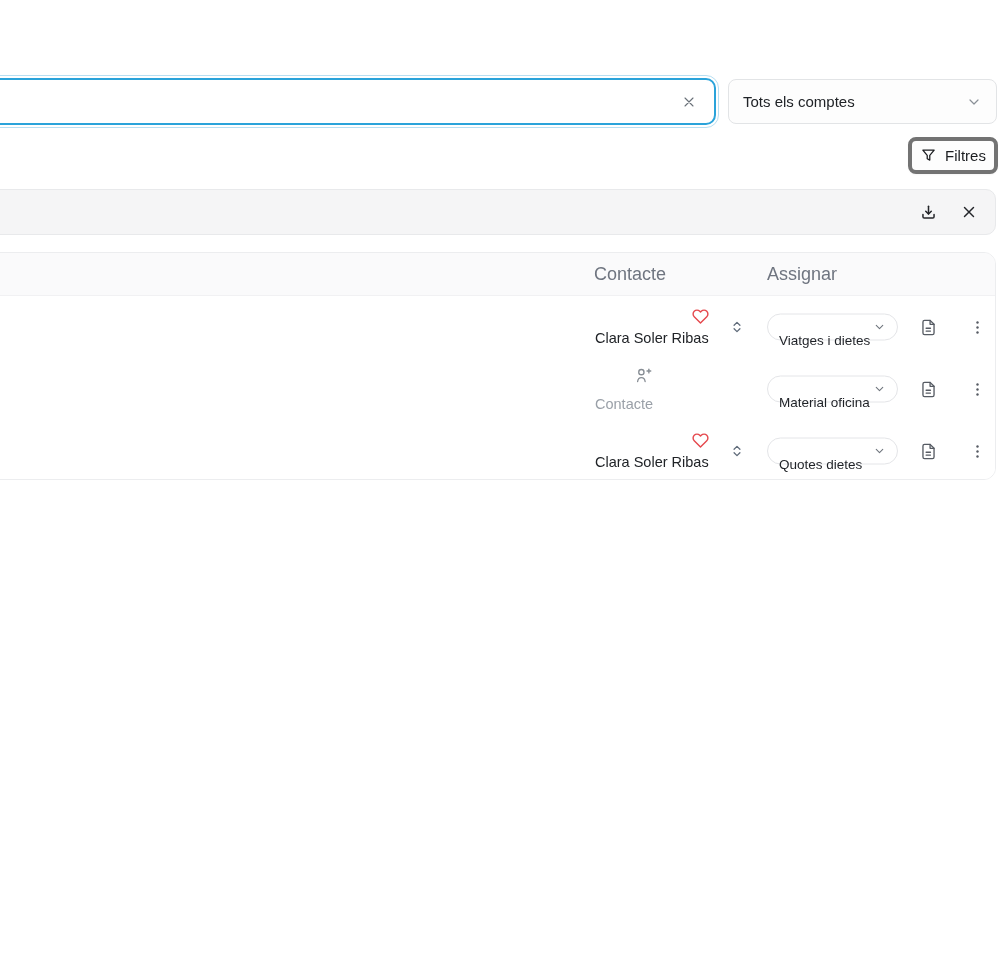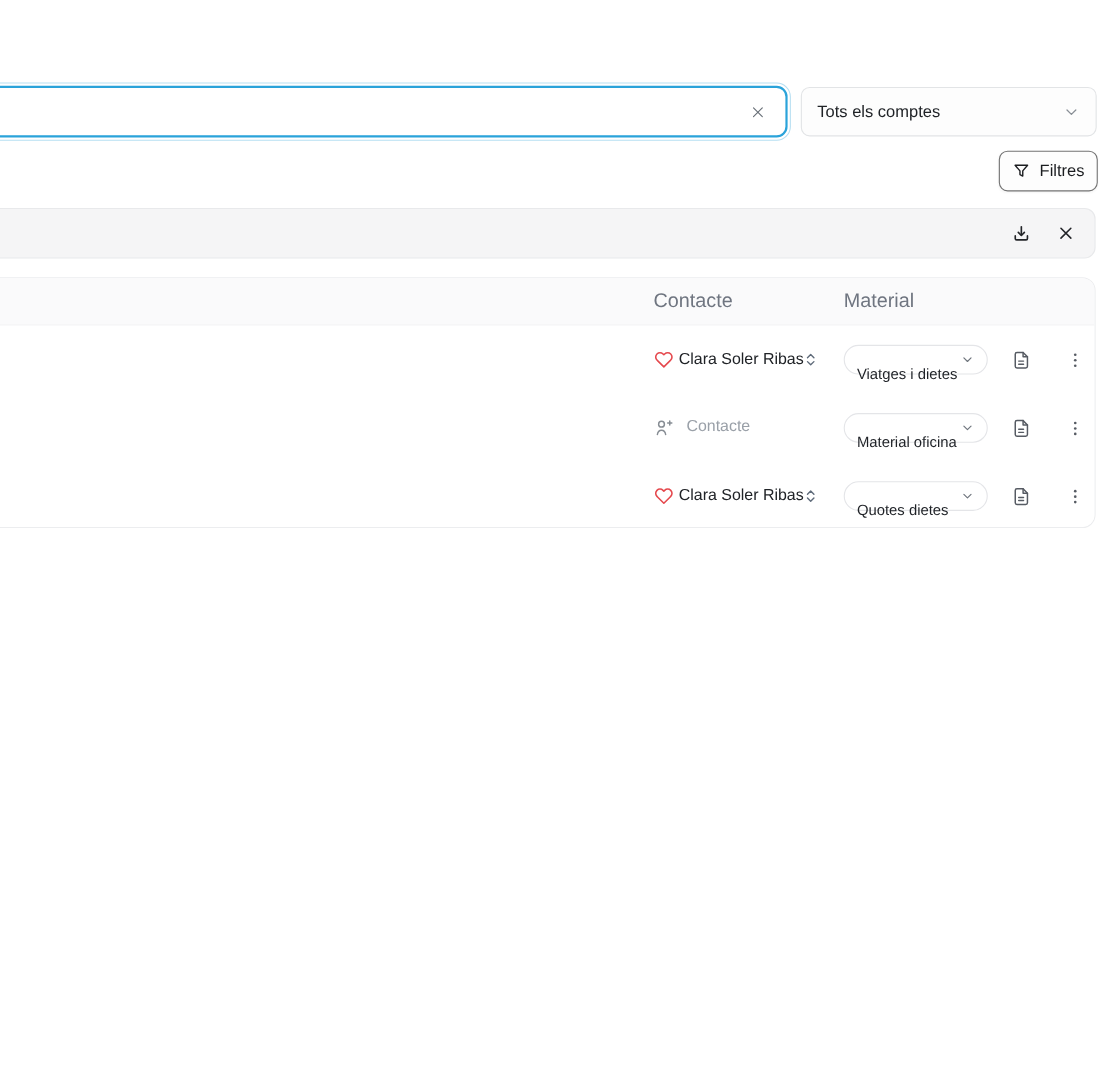--- a/index.html
+++ b/index.html
@@ -18,21 +18,21 @@
 
   
   .account-select{position:absolute;left:728px;top:79px;width:269px;height:45px;box-sizing:border-box;
     background:#FDFDFD;border:1px solid #E2E4E6;border-radius:8px;display:flex;align-items:center;
     padding:16px 14px;cursor:pointer;}
   .account-select .val{font-size:15px;color:#202327;}
   .account-select .chev{margin-left:auto;color:#8A9097;display:flex;}
 
   
   .filters-btn{position:absolute;left:908px;top:137px;width:90px;height:37px;box-sizing:border-box;
-    background:#FDFDFD;border:1px solid #737373;border-radius:8px;box-shadow:0 1px 2px rgba(0,0,0,.04);
+    background:#FDFDFD;border:4px solid #737373;border-radius:8px;box-shadow:0 1px 2px rgba(0,0,0,.04);
     display:flex;align-items:center;justify-content:center;gap:8px;cursor:pointer;
     font:15px "Liberation Sans",sans-serif;color:#1B1D20;}
   .filters-btn .ic{display:flex;color:#1B1D20;}
 
   
   .bulkbar{position:absolute;left:-26px;top:189px;width:1022px;height:46px;box-sizing:border-box;
     background:#F5F5F6;border:1px solid #E8E9EB;border-radius:0 10px 10px 0;}
   .bulkbar .icon-btn{position:absolute;top:50%;transform:translateY(-50%);width:28px;height:28px;
     border:none;background:transparent;padding:0;display:flex;align-items:center;justify-content:center;
     cursor:pointer;color:#232529;}
@@ -42,22 +42,22 @@
   
   .table-card{position:absolute;left:-26px;top:252px;width:1022px;height:228px;box-sizing:border-box;
     background:#fff;border:1px solid #ECEDEF;border-radius:0 12px 12px 0;overflow:hidden;}
   .thead{position:relative;height:42px;background:#FAFAFB;border-bottom:1px solid #F1F1F3;}
   .th{position:absolute;top:50%;transform:translateY(-50%);font-size:18px;color:#6F7580;}
   .th-contact{left:619px;}
   .th-category{left:792px;}
   .trow{position:relative;height:62px;background:#fff;}
 
   .cell-contact{position:absolute;left:620px;top:50%;transform:translateY(-50%);
-    display:flex;align-items:flex-start;gap:5px;border:none;background:transparent;padding:0;cursor:pointer;
-    font:14.5px "Liberation Sans",sans-serif;color:#202327;}
+    display:flex;align-items:flex-end;gap:5px;border:none;background:transparent;padding:0;cursor:pointer;
+    font:14.5px "Liberation Sans",sans-serif;color:#202327;flex-direction:column;}
   .cell-contact .hicon{display:flex;color:var(--heart,#E5484D);}
   .cell-contact .uicon{display:flex;color:#878D94;}
   .cell-contact.assign{color:#9AA0A8;gap:11px;}
 
   .unfold-btn{position:absolute;left:749px;top:50%;transform:translateY(-50%);width:26px;height:26px;
     border:none;background:transparent;padding:0;display:flex;align-items:center;justify-content:center;
     cursor:pointer;color:#5F6B7A;}
 
   .pill{position:absolute;left:792px;top:50%;transform:translateY(-50%);width:131px;height:27px;
     box-sizing:border-box;background:#fff;border:1px solid #E4E5E8;border-radius:14px;
@@ -115,21 +115,21 @@
     <button class="icon-btn cl">
       <svg width="18" height="18" viewBox="0 0 24 24" fill="none" stroke="currentColor" stroke-width="1.9" stroke-linecap="round">
         <path d="M6 6l12 12M18 6L6 18"></path>
       </svg>
     </button>
   </div>
 
   <div class="table-card">
     <div class="thead">
       <span class="th th-contact">Contacte</span>
-      <span class="th th-category">Material</span>
+      <span class="th th-category">Assignar</span>
     </div>
 
     <div class="trow">
       <button class="cell-contact">
         <span class="hicon">
           <svg width="17" height="17" viewBox="0 0 24 24" fill="none" stroke="currentColor" stroke-width="2" stroke-linecap="round" stroke-linejoin="round">
             <path d="M20.84 4.61a5.5 5.5 0 0 0-7.78 0L12 5.67l-1.06-1.06a5.5 5.5 0 0 0-7.78 7.78l1.06 1.06L12 21.23l7.78-7.78 1.06-1.06a5.5 5.5 0 0 0 0-7.78z"></path>
           </svg>
         </span>
         <span>Clara Soler Ribas</span>

